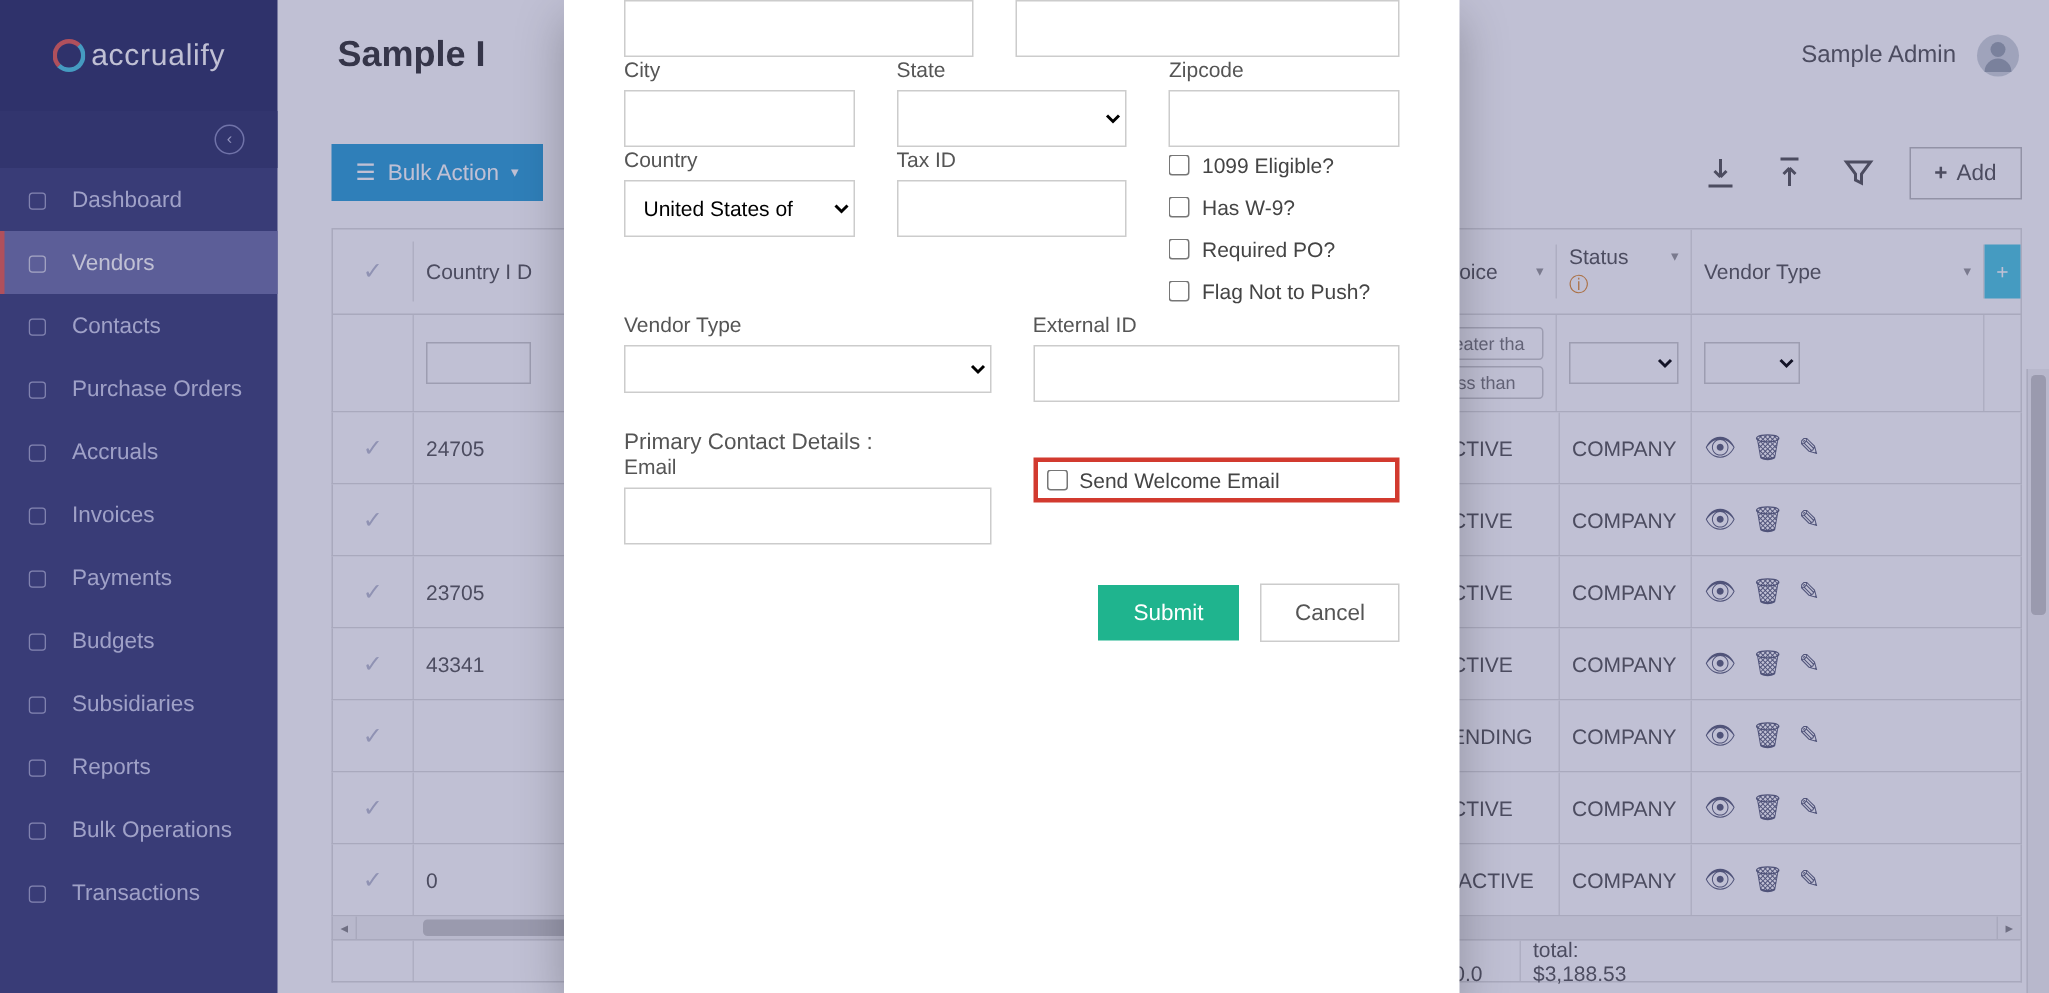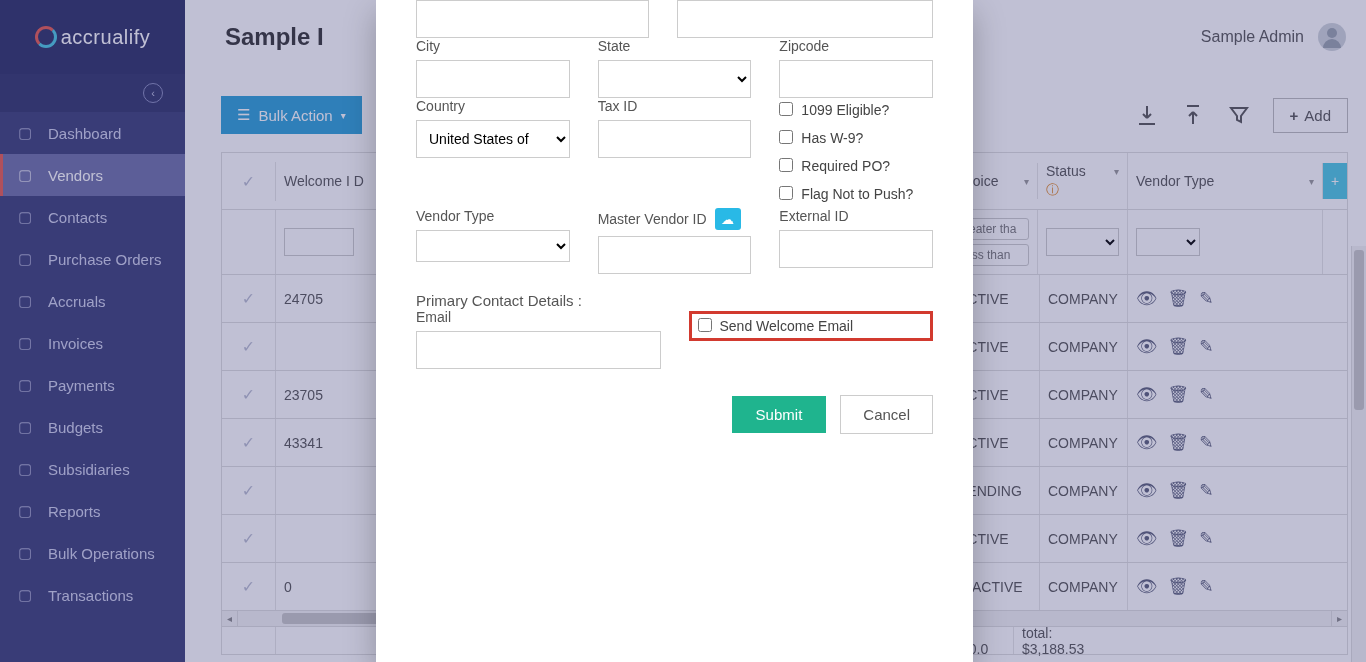--- a/index.html
+++ b/index.html
@@ -78,21 +78,21 @@
 .vscroll-thumb { position:absolute; top:4px; left:2px; width:10px; height:160px; background:#c8c8c8; border-radius:3px; }
 
 
 .modal { position:absolute; top:0; left:376px; width:597px; bottom:0; background:#fff; z-index:10; padding:0 40px 20px 40px; box-shadow:0 12px 30px rgba(0,0,0,.25); overflow:hidden; }
 .m-row { display:flex; gap:28px; }
 .m-col { flex:1; display:flex; flex-direction:column; gap:6px; }
 .m-label { color:#555; font-size:14px; }
 .m-input { height:38px; border:1px solid #ccc; width:100%; padding:0 8px; font-size:14px; }
 .m-select { height:38px; border:1px solid #ccc; background:#fff; width:100%; padding:0 8px; font-size:14px; }
 .m-select.narrow { height:32px; }
-.chk-line { display:flex; align-items:flex-start; gap:8px; color:#444; font-size:14px; margin-bottom:6px; }
+.chk-line { display:flex; align-items:center; gap:8px; color:#444; font-size:14px; margin-bottom:6px; }
 .chk-line input { width:14px; height:14px; }
 .section-label { color:#555; margin-top:18px; font-size:15px; }
 .cloud-badge { width:26px; height:22px; background:#29b9e6; border-radius:3px; display:inline-flex; align-items:center; justify-content:center; color:#fff; font-size:13px; margin-left:8px; }
 .highlight-box { border:3px solid #d23a2f; padding:4px 8px 4px 6px; display:inline-flex; align-items:center; gap:8px; }
 .m-actions { display:flex; justify-content:flex-end; gap:14px; margin-top:26px;align-items:center; }
 .btn-submit { background:#1fb48e; color:#fff; border:none; padding:10px 24px; font-size:15px; cursor:pointer; }
 .btn-cancel { background:#fff; border:1px solid #ccc; color:#555; padding:10px 22px; font-size:15px; cursor:pointer; }
 
 svg { width:100%; height:100%; }
 </style>
@@ -200,21 +200,21 @@
       </button>
     </div>
   </div>
 
   <div class="grid">
     <div class="hdr-row">
       <div class="cell chk-col">
           <span class="chk-mark">✓</span>
         </div>
       <div class="cell extid-col">
-          <span>Welcome I D</span>
+          <span>Country I D</span>
           <span class="sort-caret">▾</span>
         </div>
       <div class="cell invoice-col">
           <span>nvoice</span>
           <span class="sort-caret">▾</span>
         </div>
       <div class="cell status-col" style="flex-direction:column;align-items:flex-start;gap:2px">
           <div style="display:flex;gap:6px;align-items:center;width:100%">
             <span>Status</span>
             <span class="sort-caret">▾</span>
@@ -438,24 +438,20 @@
         </label>
     </div>
   </div>
 
   <div class="m-row">
     <div class="m-col">
         <span class="m-label">Vendor Type</span>
         <select class="m-select narrow"></select>
       </div>
     <div class="m-col">
-      <span class="m-label"><span>Master Vendor ID</span><span class="cloud-badge">☁</span></span>
-      <input class="m-input" style="">
-    </div>
-    <div class="m-col">
         <span class="m-label">External ID</span>
         <input class="m-input" style="">
       </div>
   </div>
 
   <div class="section-label">Primary Contact Details :</div>
 
   <div class="m-row">
     <div class="m-col">
         <span class="m-label">Email</span>

